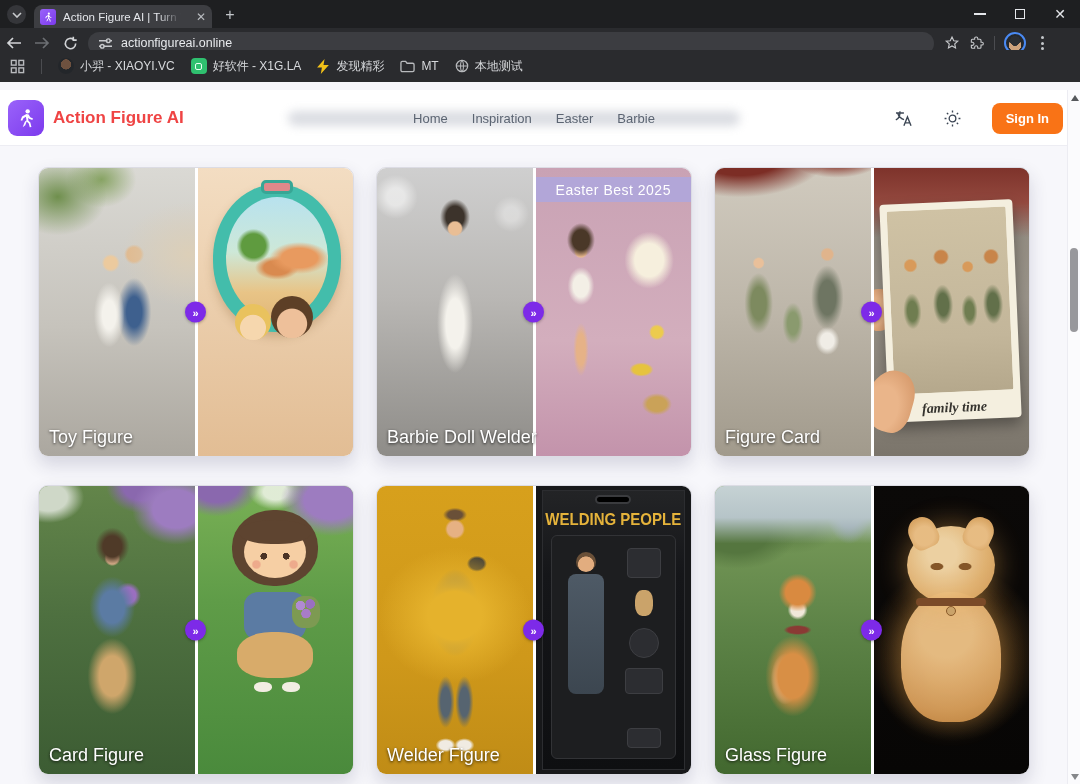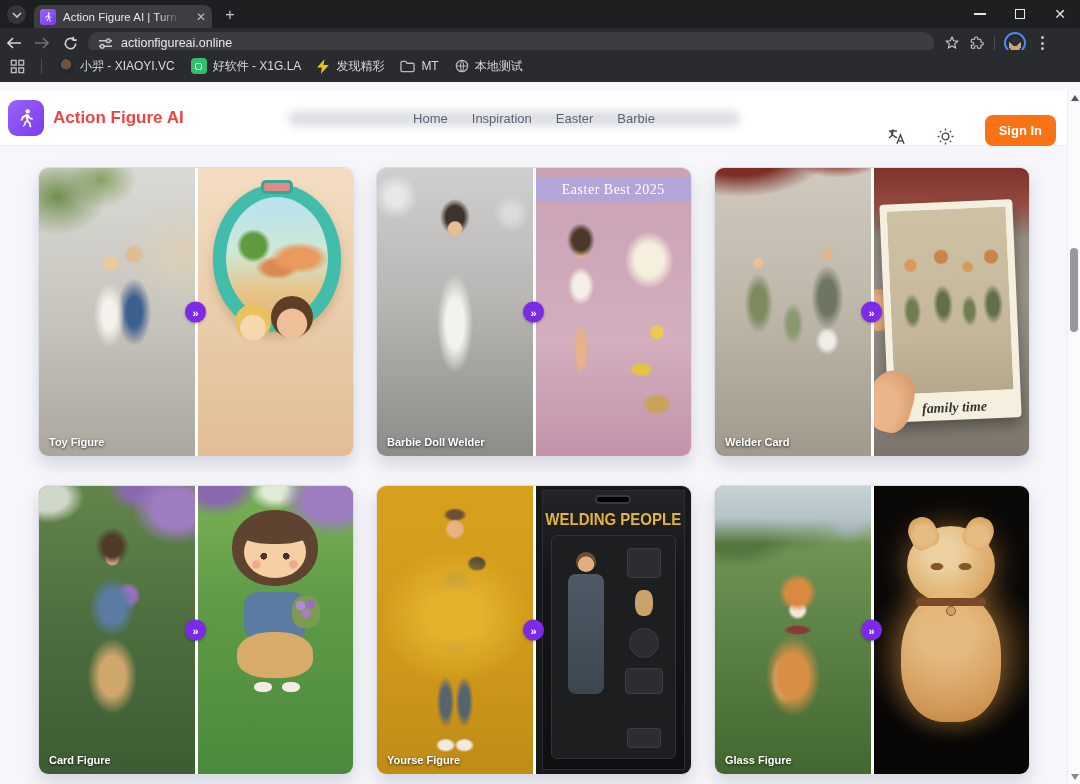--- a/index.html
+++ b/index.html
@@ -38,29 +38,29 @@
 
   
   .page{position:absolute;top:90px;left:0;width:1080px;height:694px;background:#f7f7fb;}
   .siteheader{position:absolute;top:0;left:0;width:1068px;height:56px;background:#ffffff;border-bottom:1px solid #ededf3;}
   .brandwrap{position:absolute;left:8px;top:10px;display:flex;align-items:center;gap:9px;}
   .logo{width:36px;height:36px;border-radius:9px;background:linear-gradient(135deg,#9a63fa,#7c3aed);display:flex;align-items:center;justify-content:center;}
   .brand{font-size:17px;font-weight:700;color:#ef4444;}
   .blurbar{position:absolute;left:288px;top:21px;width:452px;height:15px;background:#a9aebb;opacity:.42;filter:blur(5px);border-radius:8px;}
   .nav{position:absolute;left:0;top:0;width:1068px;height:56px;display:flex;align-items:center;justify-content:center;gap:24px;}
   .nav span{font-size:13px;color:#5b6472;position:relative;z-index:2;}
-  .hdr-right{position:absolute;right:12px;top:0;height:56px;display:flex;align-items:flex-end;gap:30px;}
+  .hdr-right{position:absolute;right:5px;top:0;height:56px;display:flex;align-items:center;gap:30px;}
   .signin{background:#f97316;color:#fff;font-size:13px;font-weight:700;border:none;border-radius:8px;padding:8px 14px;}
 
   
   .grid{position:absolute;left:38px;top:77px;width:992px;display:grid;grid-template-columns:repeat(3,316px);grid-auto-rows:290px;column-gap:22px;row-gap:28px;}
   .card{position:relative;background:#fff;border:1px solid #dcdce4;border-radius:10px;box-shadow:0 8px 18px rgba(40,40,80,.16);display:flex;gap:3px;overflow:hidden;}
   .pane{position:relative;flex:1;height:100%;overflow:hidden;}
   .badge{position:absolute;left:146px;top:50%;transform:translateY(-50%);width:21px;height:21px;border-radius:50%;background:#7d2ae8;color:#fff;display:flex;align-items:center;justify-content:center;font-size:11px;font-weight:700;z-index:6;box-shadow:0 1px 3px rgba(0,0,0,.3);}
-  .card-label{position:absolute;left:10px;bottom:8px;color:#fff;font-size:11px;font-weight:700;text-shadow:0 1px 3px rgba(0,0,0,.75);z-index:6;}
+  .card-label{position:absolute;left:10px;bottom:8px;color:#fff;font-size:18px;font-weight:400;text-shadow:0 1px 3px rgba(0,0,0,.75);z-index:6;}
 
   
   .p1l{background:
     radial-gradient(ellipse 70px 55px at 12% 10%,#6f8f4d 0%,rgba(111,143,77,0) 70%),
     radial-gradient(ellipse 50px 40px at 40% 4%,#87a363 0%,rgba(135,163,99,0) 70%),
     radial-gradient(ellipse 90px 70px at 96% 30%,#dccfb8 0%,rgba(220,207,184,0) 75%),
     radial-gradient(circle 9px at 46% 33%,#ecca9e 70%,rgba(236,202,158,0) 100%),
     radial-gradient(circle 10px at 61% 30%,#e0b98e 70%,rgba(224,185,142,0) 100%),
     radial-gradient(ellipse 17px 36px at 45% 51%,#f4f2ec 40%,rgba(244,242,236,0) 90%),
     radial-gradient(ellipse 19px 38px at 61% 50%,#3e608e 40%,rgba(62,96,142,0) 90%),
@@ -88,21 +88,21 @@
   .p2r{background:
     radial-gradient(ellipse 14px 17px at 29% 25%,#4a3828 60%,rgba(74,56,40,0) 100%),
     radial-gradient(circle 7px at 29% 29%,#eaba8e 75%,rgba(234,186,142,0) 100%),
     radial-gradient(ellipse 14px 20px at 29% 41%,#f3efe6 55%,rgba(243,239,230,0) 95%),
     radial-gradient(ellipse 8px 28px at 29% 63%,#e6b287 55%,rgba(230,178,135,0) 95%),
     radial-gradient(ellipse 26px 30px at 73% 32%,#f6efdd 55%,rgba(246,239,221,0) 95%),
     radial-gradient(circle 8px at 78% 57%,#eccb4e 70%,rgba(236,203,78,0) 100%),
     radial-gradient(ellipse 12px 7px at 68% 70%,#e6c33e 70%,rgba(230,195,62,0) 100%),
     radial-gradient(ellipse 15px 11px at 78% 82%,#caa258 65%,rgba(202,162,88,0) 100%),
     linear-gradient(180deg,#c9a2b4 0%,#d3aebd 60%,#c393ab 100%);}
-  .p2banner{position:absolute;top:9px;left:0;right:0;height:25px;background:#b2a6d8;color:#fff;display:flex;align-items:center;justify-content:center;font-family:Liberation Serif, serif;font-size:14px;letter-spacing:.5px;z-index:3;}
+  .p2banner{position:absolute;top:9px;left:0;right:0;height:25px;background:#b2a6d8;color:#fff;display:flex;align-items:center;justify-content:center;font-family:Liberation Sans, sans-serif;font-size:14px;letter-spacing:.5px;z-index:3;}
 
   
   .p3l{background:
     radial-gradient(ellipse 120px 62px at 16% -6%,#7c2d25 40%,rgba(124,45,37,0) 75%),
     radial-gradient(ellipse 70px 36px at 78% -6%,#8a3a30 40%,rgba(138,58,48,0) 75%),
     radial-gradient(ellipse 15px 32px at 28% 47%,#7d8a5f 50%,rgba(125,138,95,0) 95%),
     radial-gradient(ellipse 17px 34px at 72% 45%,#6e7562 50%,rgba(110,117,98,0) 95%),
     radial-gradient(ellipse 11px 22px at 50% 54%,#8a9a6e 50%,rgba(138,154,110,0) 95%),
     radial-gradient(ellipse 12px 14px at 72% 60%,#f0ede6 55%,rgba(240,237,230,0) 100%),
     radial-gradient(circle 6px at 28% 33%,#e9c09a 75%,rgba(233,192,154,0) 100%),
@@ -408,21 +408,21 @@
           <div class="finger"></div>
           <div class="polaroid">
             <div class="photo"></div>
             <div class="pcaption">family time</div>
           </div>
           <div class="thumb"></div>
         </div>
         <div class="badge">
             <span>»</span>
           </div>
-        <div class="card-label">Welder Card</div>
+        <div class="card-label">Figure Card</div>
       </div>
 
       <div class="card">
         <div class="pane p4l"></div>
         <div class="pane p4r">
           <div class="chibi-head"></div>
           <div class="chibi-face"></div>
           <div class="chibi-bangs"></div>
           <div class="chibi-body"></div>
           <div class="chibi-bouquet"></div>
@@ -449,21 +449,21 @@
               <div class="pk-glove"></div>
               <div class="pk-tool t2"></div>
               <div class="pk-tool t3"></div>
               <div class="pk-tool t4"></div>
             </div>
           </div>
         </div>
         <div class="badge">
             <span>»</span>
           </div>
-        <div class="card-label">Yourse Figure</div>
+        <div class="card-label">Welder Figure</div>
       </div>
 
       <div class="card">
         <div class="pane p6l"></div>
         <div class="pane p6r">
           <div class="glass-body"></div>
           <div class="glass-head"></div>
           <div class="glass-collar"></div>
           <div class="glass-pendant"></div>
         </div>

